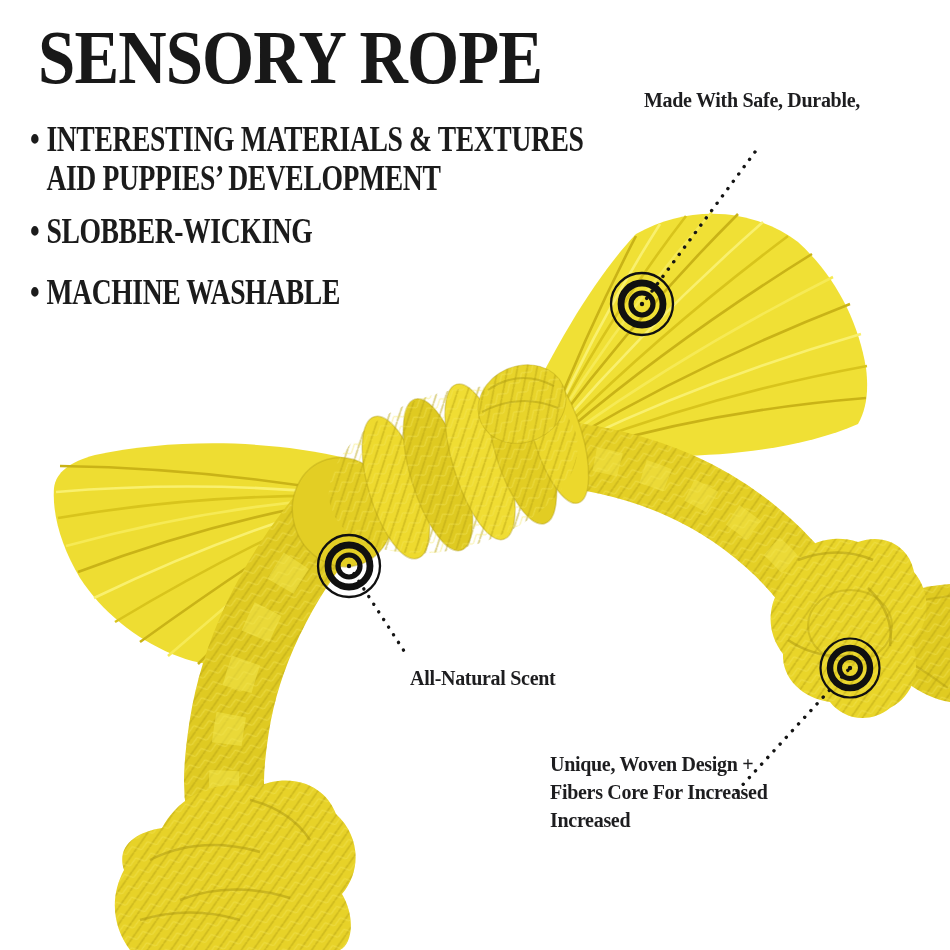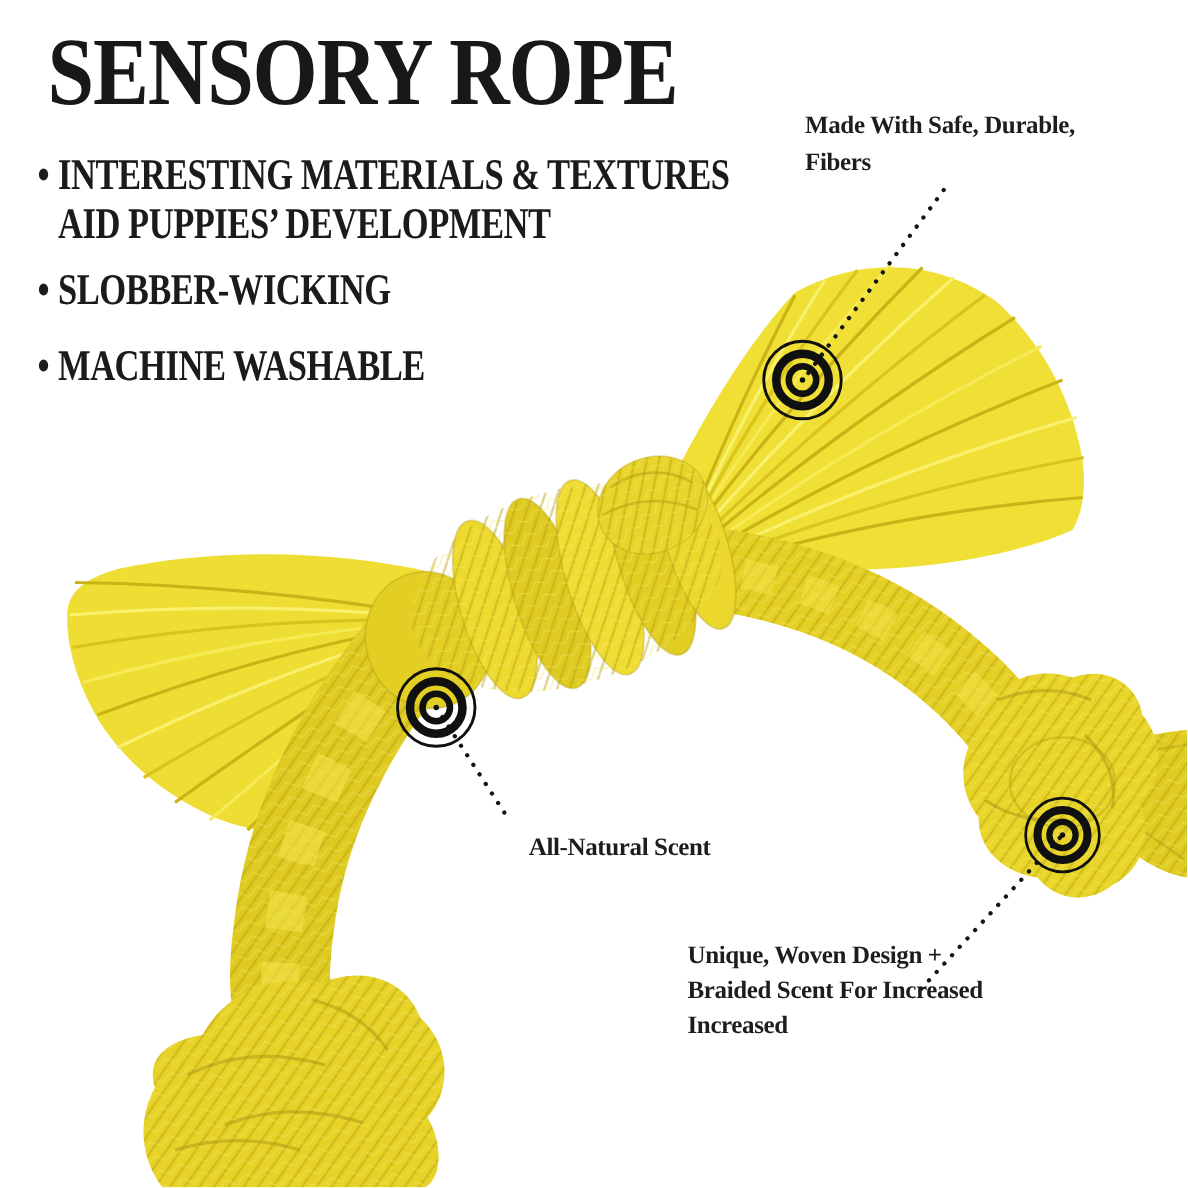--- a/index.html
+++ b/index.html
@@ -23,21 +23,21 @@
   .features li{display:flex;gap:9px;}
   .features li:nth-child(2){margin-top:14px;}
   .features li:nth-child(3){margin-top:22px;}
   .fline{display:block;}
   .callout{
     position:absolute;z-index:2;font-weight:bold;font-size:20px;color:#1d1d1f;
     letter-spacing:-0.3px;white-space:nowrap;
   }
   .cline{display:block;}
   .co-fibers{left:644px;top:85px;line-height:30px;}
-  .co-scent{left:423px;top:661px;line-height:34px;}
+  .co-scent{left:410px;top:661px;line-height:34px;}
   .co-durability{left:550px;top:750px;line-height:28px;}
 </style>
 </head>
 <body>
 
 <div class="stage">
 
   <svg class="rope-svg" width="950" height="950" viewBox="0 0 950 950" aria-hidden="true">
     <defs>
       <pattern id="weaveP" width="16" height="12" patternUnits="userSpaceOnUse" patternTransform="rotate(-18)">
@@ -173,26 +173,25 @@
       <span class="ftext">SLOBBER-WICKING</span>
     </li>
     <li>
       <span>•</span>
       <span class="ftext">MACHINE WASHABLE</span>
     </li>
   </ul>
 
   <div class="callout co-fibers">
     <span class="cline">Made With Safe, Durable,</span>
-    <span class="cline">Fibers</span>
   </div>
 
   <div class="callout co-scent">
     <span class="cline">All-Natural Scent</span>
   </div>
 
   <div class="callout co-durability">
     <span class="cline">Unique, Woven Design +</span>
-    <span class="cline">Braided Scent For Increased</span>
+    <span class="cline">Fibers Core For Increased</span>
     <span class="cline">Increased</span>
   </div>
 
 </div>
 
 </body></html>

